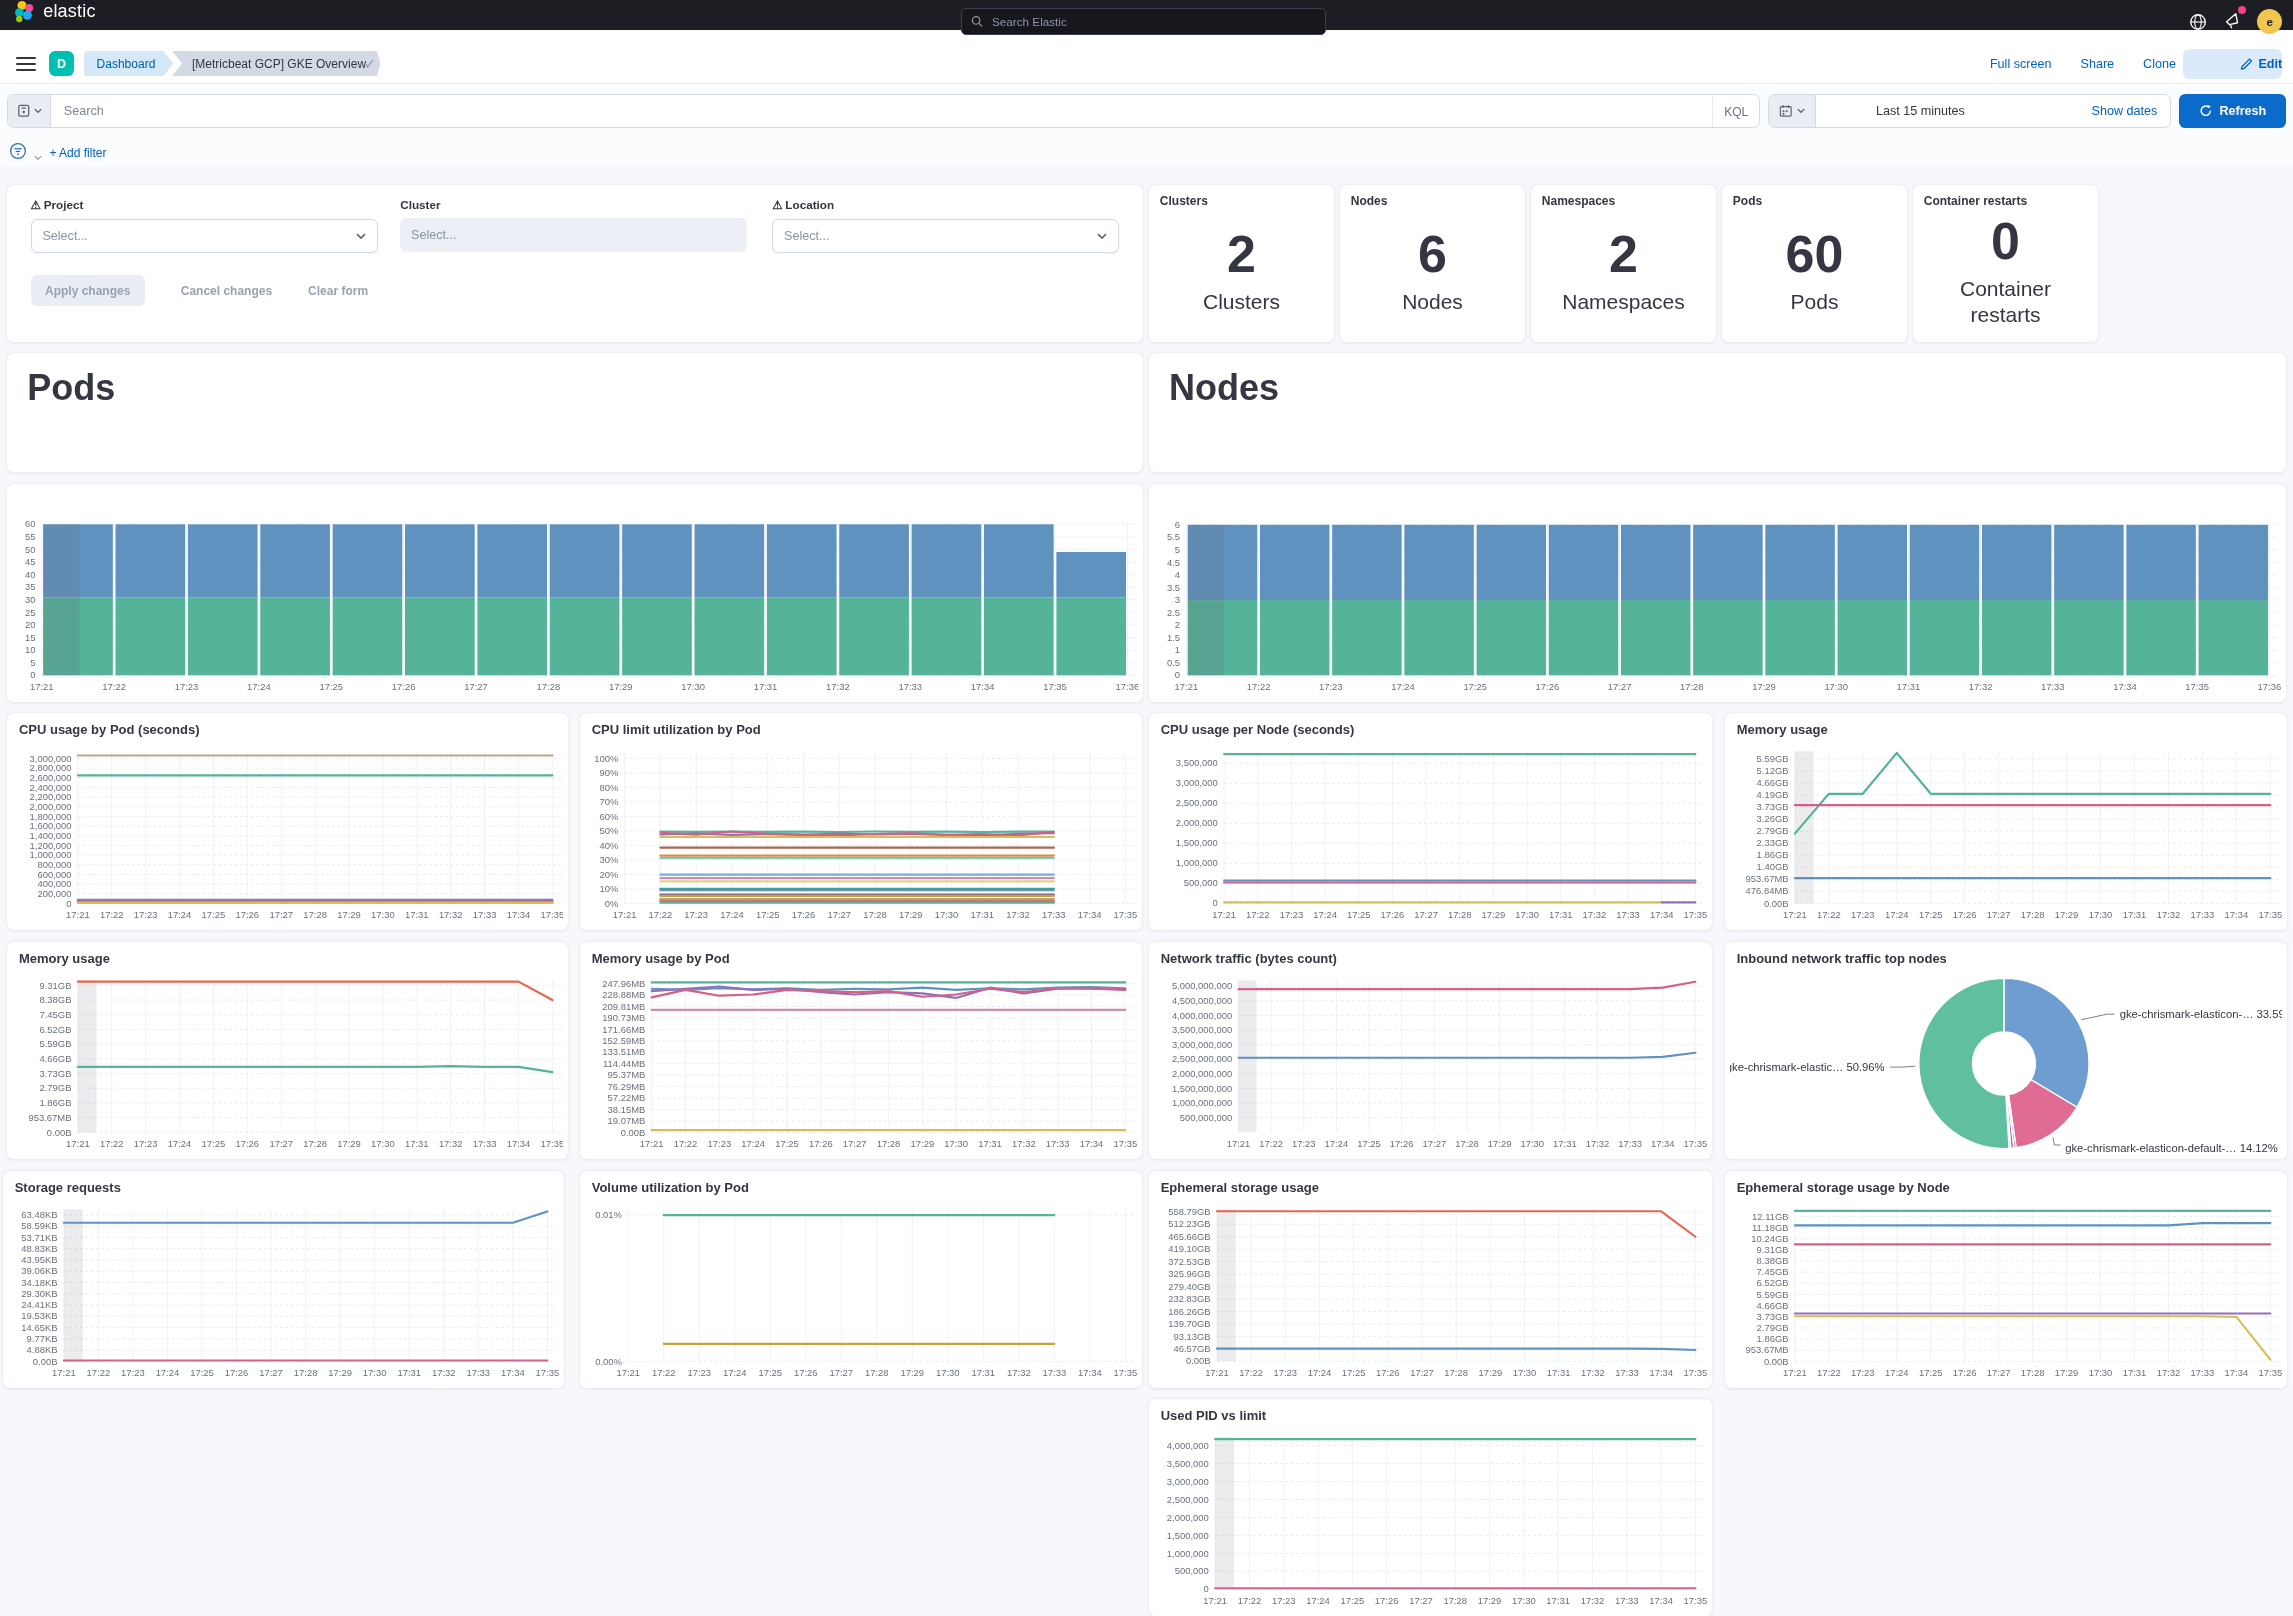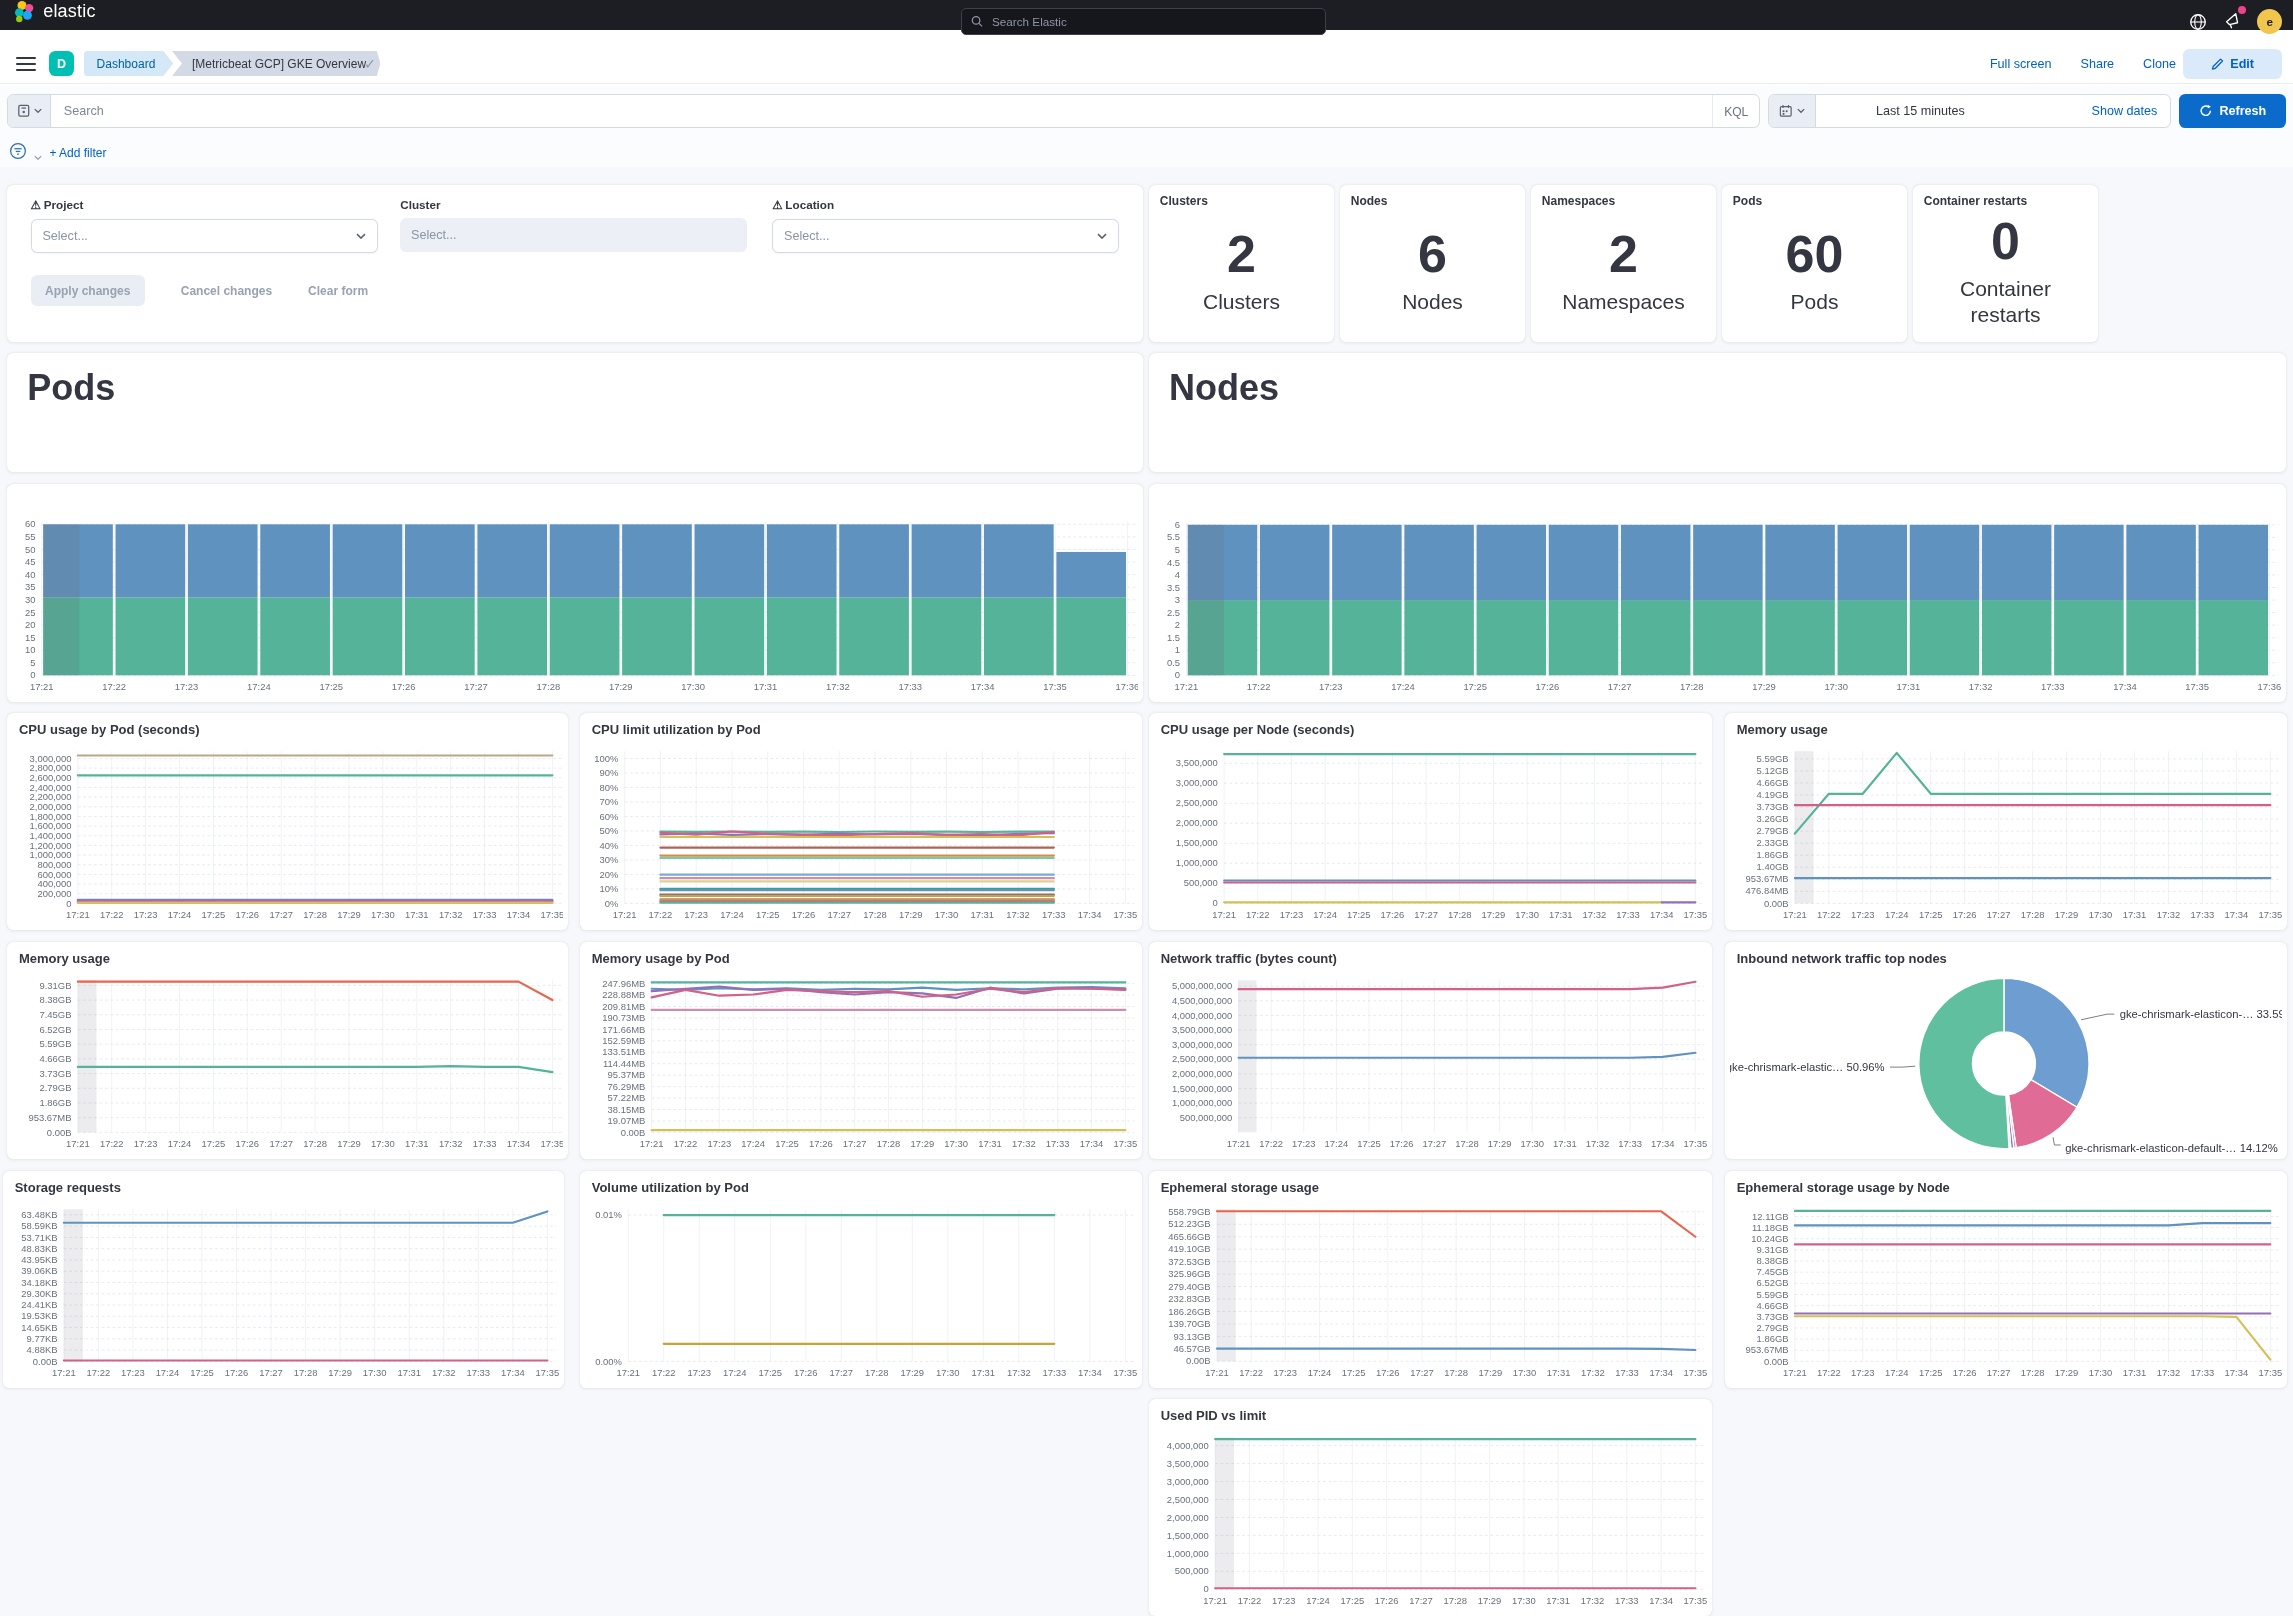--- a/index.html
+++ b/index.html
@@ -24,21 +24,21 @@
   .hamburger { position:absolute; left:16px; top:13.5px; width:20px; height:14.4px; display:flex; flex-direction:column; justify-content:space-between; cursor:pointer; }
   .hamburger div { height:2.2px; background:#343741; border-radius:0.9px; }
   .dash-badge { position:absolute; left:49px; top:8px; width:25px; height:25px; border-radius:6.3px; background:#00bfb3; color:#fff; font-weight:700; font-size:12.6px; display:flex; align-items:center; justify-content:center; }
   .crumb1 { position:absolute; left:84px; top:8px; height:25px; padding:0 18px 0 12.6px; background:#d4e8f8; color:#0061a6; font-size:12px; display:flex; align-items:center;
     clip-path:polygon(0 0, calc(100% - 10px) 0, 100% 50%, calc(100% - 10px) 100%, 0 100%); border-radius:3.6px 0 0 3.6px; }
   .crumb2 { position:absolute; left:172px; top:8px; height:25px; padding:0 14.4px 0 20px; background:#d3dae6; color:#343741; font-size:12px; display:flex; align-items:center;
     clip-path:polygon(0 0, calc(100% - 3.6px) 0, 100% 50%, calc(100% - 3.6px) 100%, 0 100%, 10px 50%); }
   .crumb-check { position:absolute; left:364px; top:12.6px; color:#8e99ab; font-size:14.4px; }
   .nav-links { position:absolute; right:117px; top:0; height:41px; display:flex; align-items:center; gap:29px; }
   .nav-link { color:#0061c5; font-size:12.6px; cursor:pointer; }
-  .edit-btn { position:absolute; right:10.8px; top:6.3px; width:99px; height:30px; background:#dbeafa; border-radius:6.3px; color:#0061c5; font-size:12.6px; font-weight:600; display:flex; align-items:center; justify-content:center; gap:6.3px; cursor:pointer; }
+  .edit-btn { position:absolute; right:10.8px; top:6.3px; width:99px; height:30px; background:#dbeafa; border-radius:6.3px; color:#0061c5; font-size:12.6px; font-weight:600; display:flex; align-items:center; justify-content:flex-end; gap:6.3px; cursor:pointer; }
   
   .query-zone { position:absolute; left:0; top:85px; width:2293px; height:82px; background:#fbfcfd; }
   .search-box { position:absolute; left:7.2px; top:9px; width:1753px; height:34px; background:#fff; border:0.9px solid #d3dae6; border-radius:6.3px; display:flex; align-items:center; }
   .save-seg { width:43px; height:100%; background:#e9edf4; border-right:0.9px solid #d3dae6; border-radius:5.4px 0 0 5.4px; display:flex; align-items:center; justify-content:center; gap:3.6px; cursor:pointer; }
   .search-box input { flex:1; border:none; outline:none; font-size:12.6px; padding:0 12.6px; color:#343741; background:transparent; font-family:"Liberation Sans",sans-serif; }
   .search-box input::placeholder { color:#7d8795; }
   .kql { width:47px; text-align:center; color:#69707d; font-size:12px; border-left:0.9px solid #e6ebf2; height:100%; line-height:34px; cursor:pointer; }
   .date-box { position:absolute; left:1768px; top:9px; width:403px; height:34px; background:#fff; border:0.9px solid #d3dae6; border-radius:6.3px; display:flex; align-items:center; }
   .cal-seg { width:47px; height:100%; background:#e9edf4; border-right:0.9px solid #d3dae6; border-radius:5.4px 0 0 5.4px; display:flex; align-items:center; justify-content:center; gap:3.6px; cursor:pointer; }
   .date-text { flex:1; padding:0 20px; font-size:12.6px; color:#343741;margin-left:40px; }

